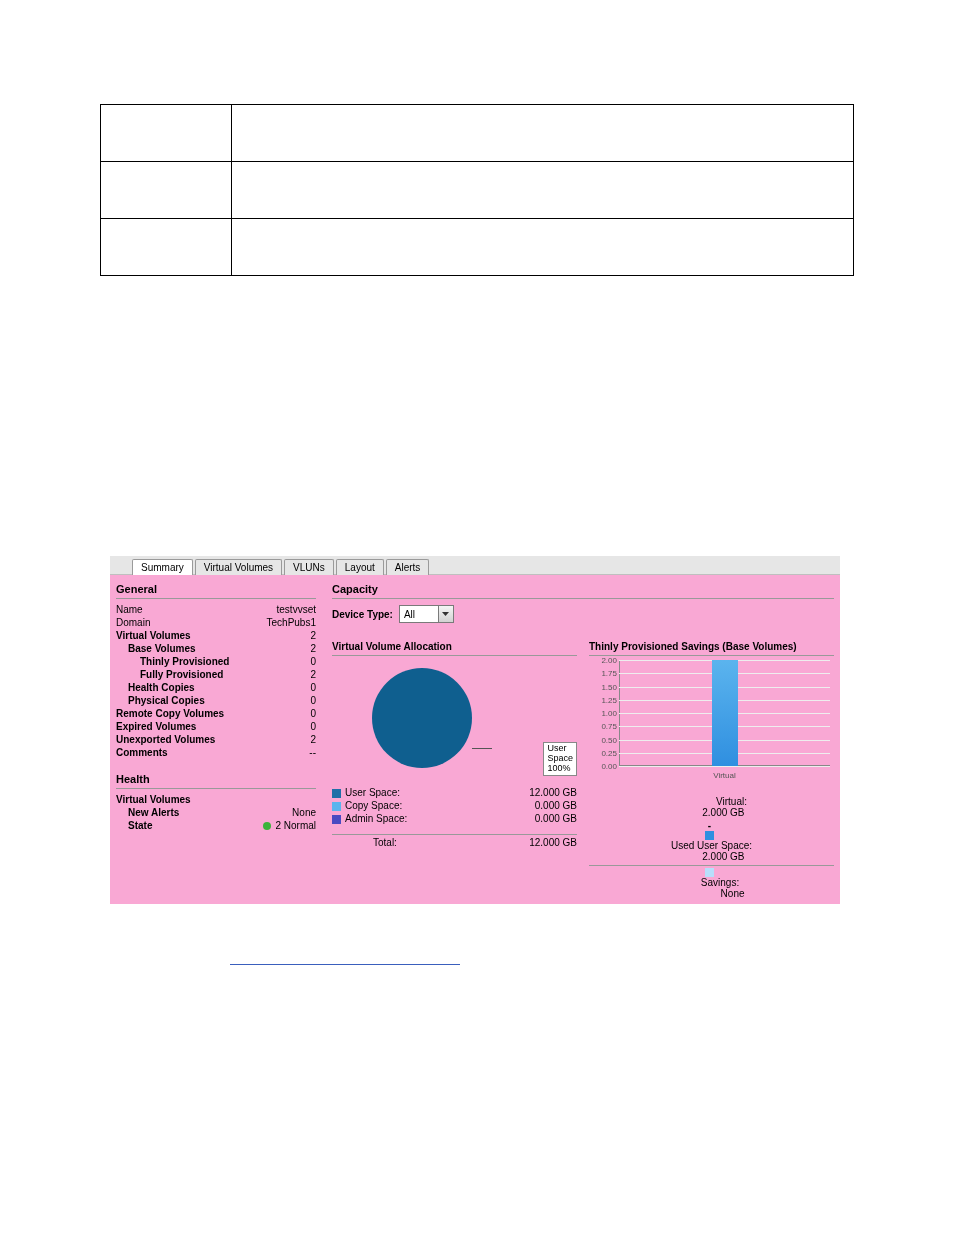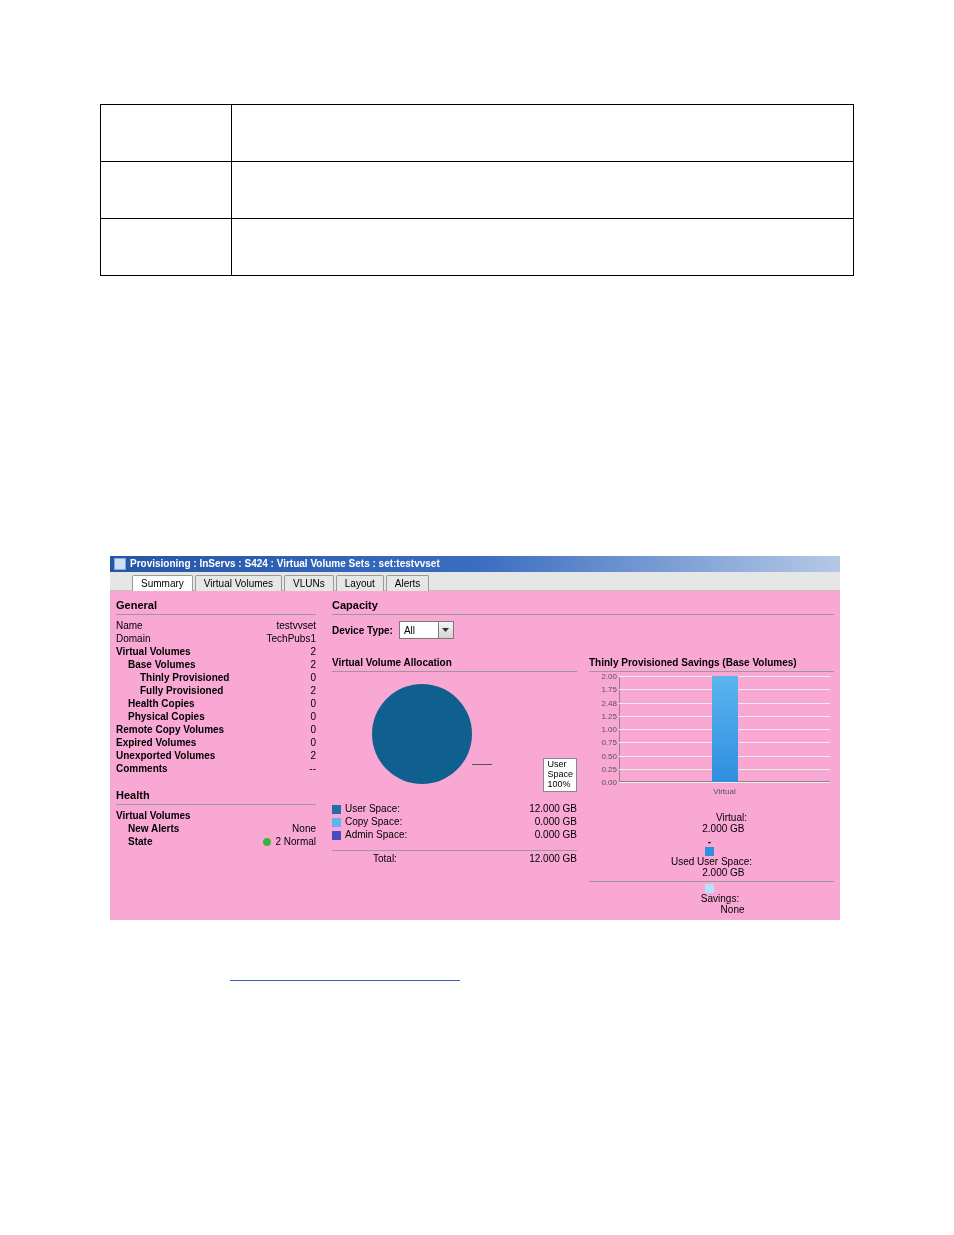--- a/index.html
+++ b/index.html
@@ -261,24 +261,20 @@
     <div class="skel-cell-left"></div>
     <div class="skel-cell-right"></div>
   </div>
   <div class="skel-row">
     <div class="skel-cell-left"></div>
     <div class="skel-cell-right"></div>
   </div>
 </div>
 
 <div class="shot">
-  <div class="shot-title">
-    <span class="ti-icon"></span>
-    <span>Provisioning : InServs : S424 : Virtual Volume Sets : set:testvvset</span>
-  </div>
 
   <div class="tabs">
     <div class="tab active">Summary</div>
     <div class="tab">Virtual Volumes</div>
     <div class="tab">VLUNs</div>
     <div class="tab">Layout</div>
     <div class="tab">Alerts</div>
   </div>
 
   <div class="shot-body">
@@ -415,21 +411,21 @@
               <div class="bar-tick" style="top: 92.75px;">0.25</div>
               <div class="bar-grid" style="top: 92.75px;"></div>
               <div class="bar-tick" style="top: 79.5px;">0.50</div>
               <div class="bar-grid" style="top: 79.5px;"></div>
               <div class="bar-tick" style="top: 66.25px;">0.75</div>
               <div class="bar-grid" style="top: 66.25px;"></div>
               <div class="bar-tick" style="top: 53px;">1.00</div>
               <div class="bar-grid" style="top: 53px;"></div>
               <div class="bar-tick" style="top: 39.75px;">1.25</div>
               <div class="bar-grid" style="top: 39.75px;"></div>
-              <div class="bar-tick" style="top: 26.5px;">2.48</div>
+              <div class="bar-tick" style="top: 26.5px;">1.50</div>
               <div class="bar-grid" style="top: 26.5px;"></div>
               <div class="bar-tick" style="top: 13.25px;">1.75</div>
               <div class="bar-grid" style="top: 13.25px;"></div>
               <div class="bar-tick" style="top: 0px;">2.00</div>
               <div class="bar-grid" style="top: 0px;"></div>
               <div class="bar-bar" style="left: 122.5px; height: 106px;"></div>
               <div class="bar-cat" style="left: 135.5px;">Virtual</div>
             </div>
           <div class="bar-legend">
             <div class="row">

